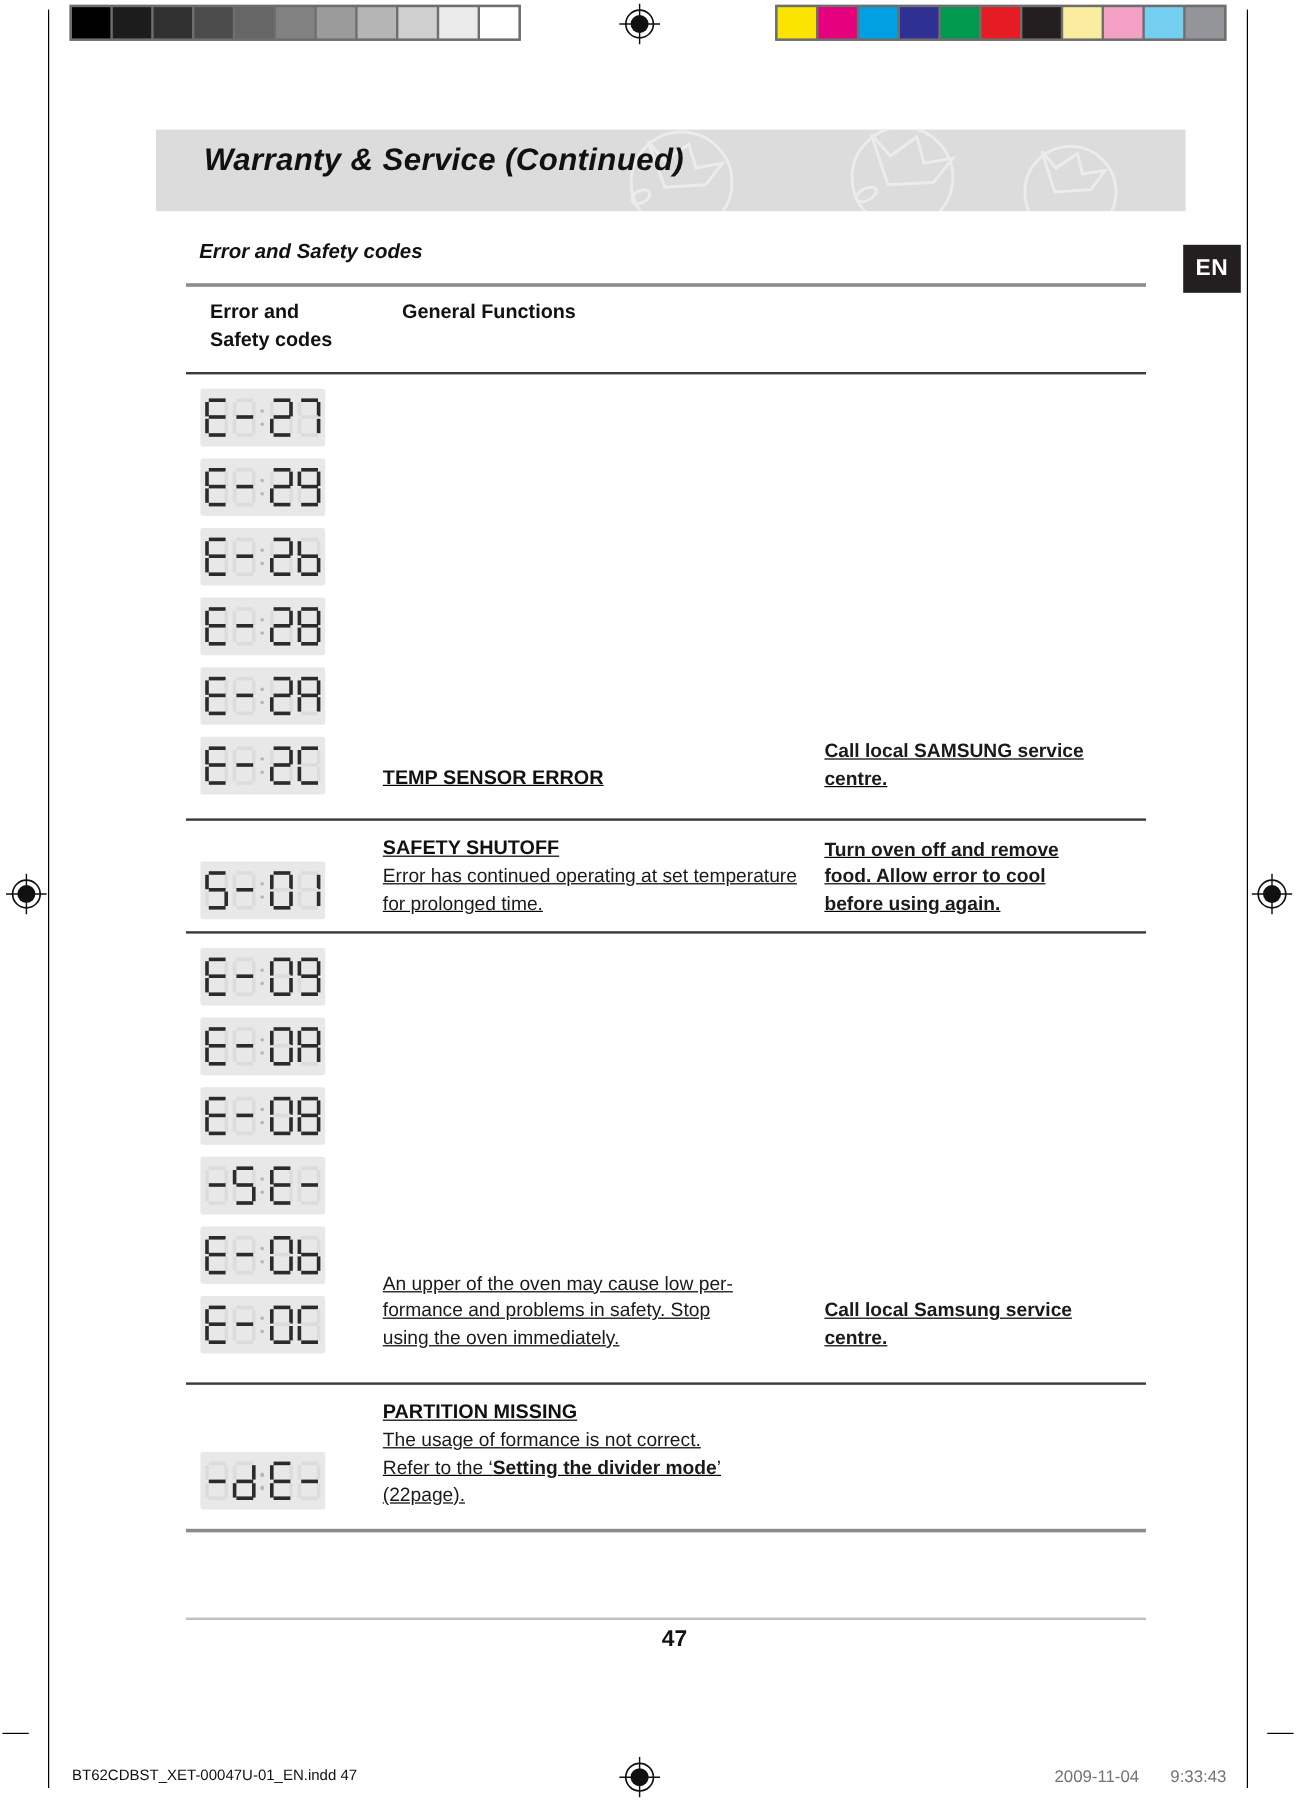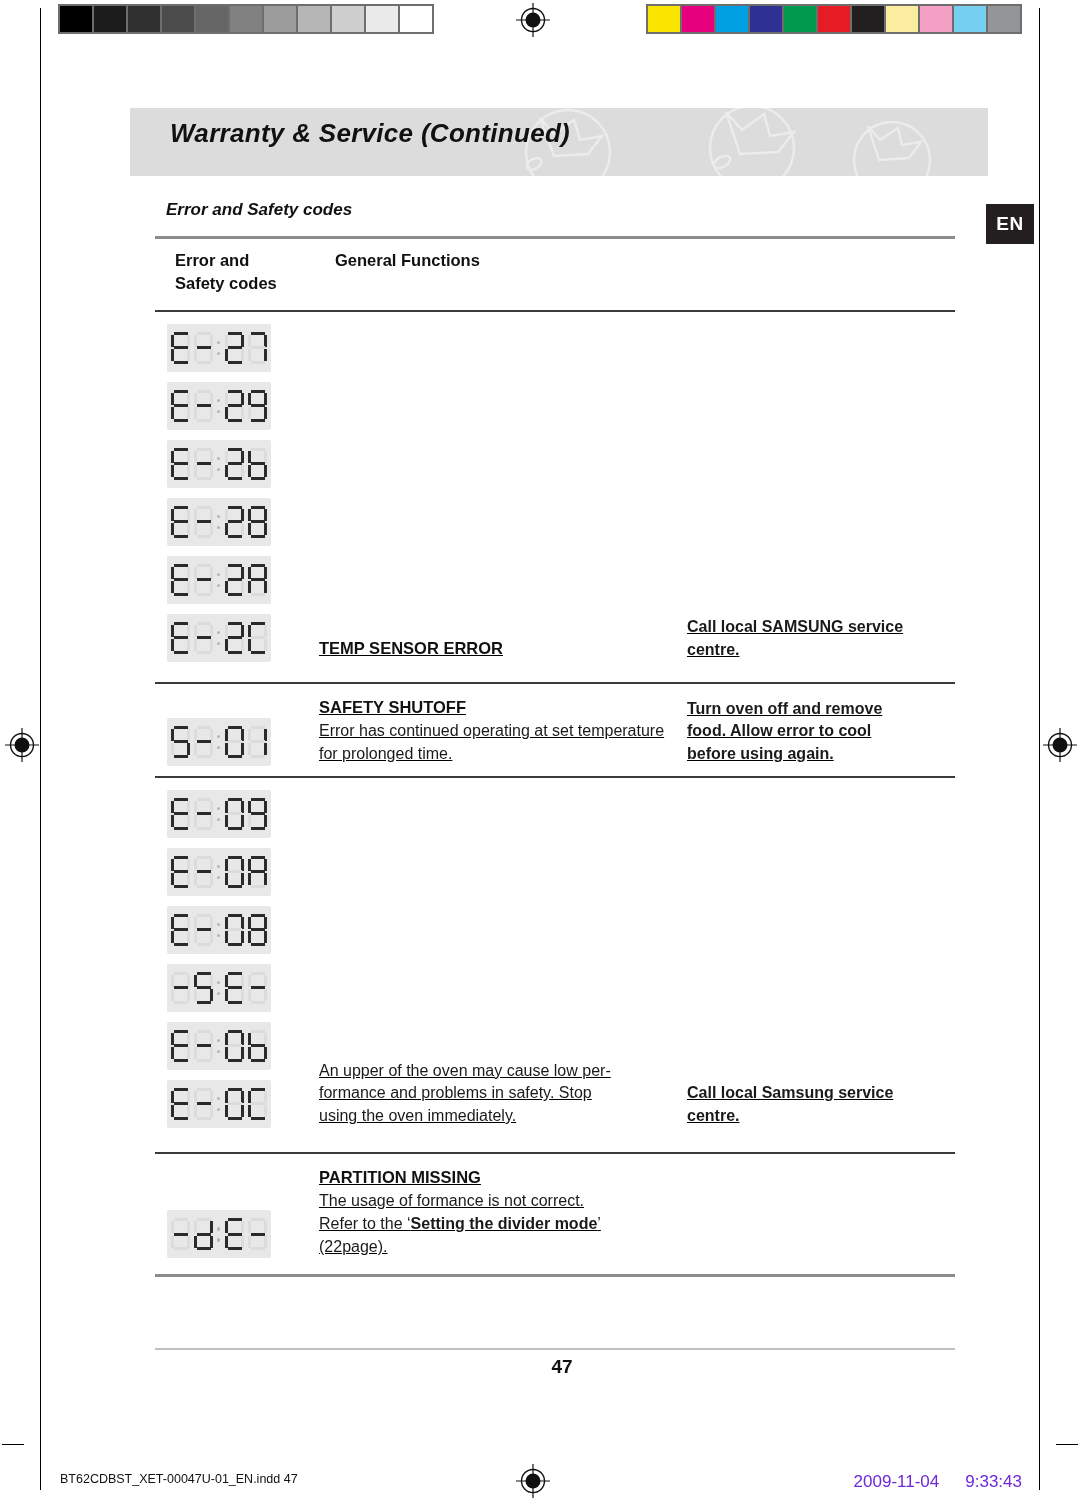--- a/index.html
+++ b/index.html
@@ -275,22 +275,22 @@
     left: 60px;
     top: 1472px;
     font-size: 12.5px;
     color: #111;
     white-space: nowrap;
   }
   .footer-right {
     position: absolute;
     right: 58px;
     top: 1472px;
-    font-size: 17px;
-    color: #6d28d9;
+    font-size: 14px;
+    color: #737373;
     white-space: nowrap;
     display: flex;
     gap: 26px;
   }
 </style>
 </head>
 <body>
 
 <div class="print-strip">
   <div class="patch-row gray" id="gray-row">

